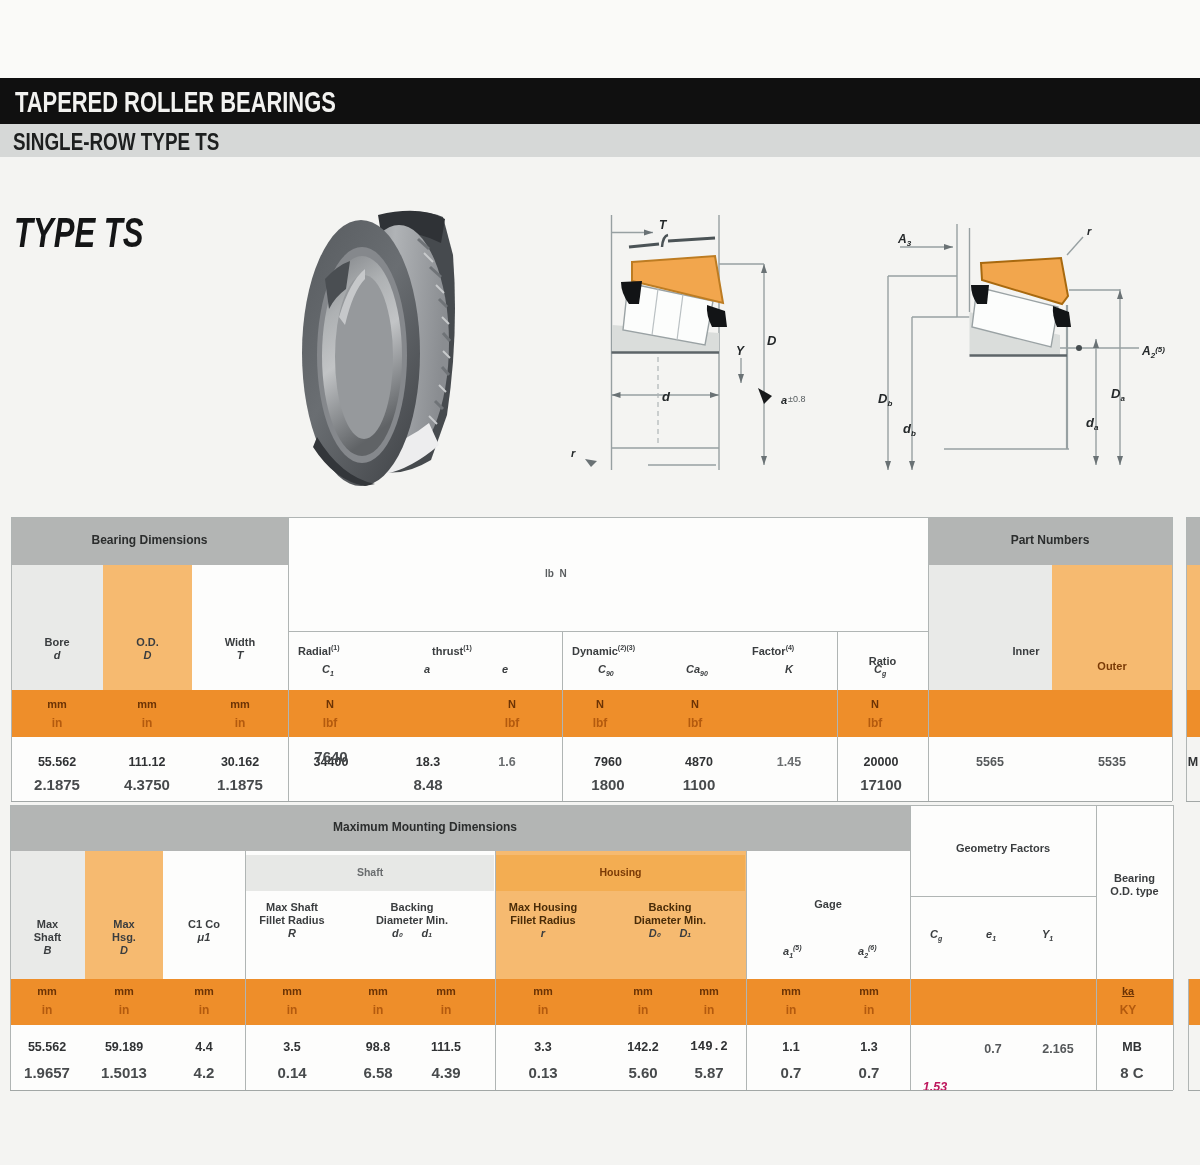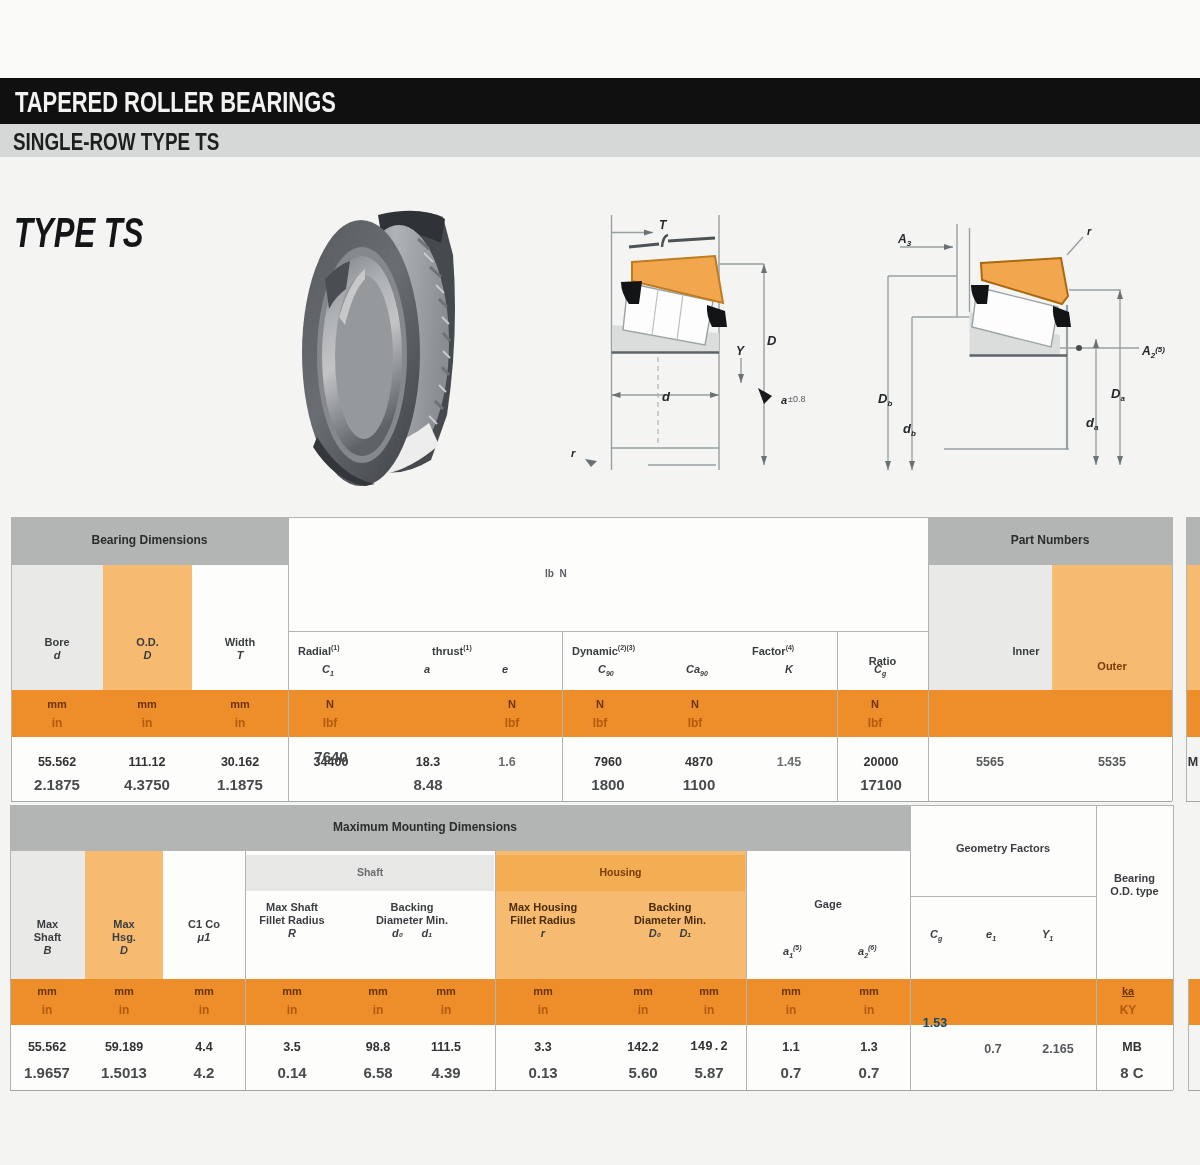--- a/index.html
+++ b/index.html
@@ -377,21 +377,21 @@
 <div class="abs blur dat1" style="left:508px;top:1040px;width:70px;">3.3</div>
 <div class="abs blur dat2" style="left:508px;top:1064px;width:70px;">0.13</div>
 <div class="abs blur dat1" style="left:608px;top:1040px;width:70px;">142.2</div>
 <div class="abs blur dat2" style="left:608px;top:1064px;width:70px;">5.60</div>
 <div class="abs blur dat1" style="left:674px;top:1040px;width:70px;font-family:Liberation Mono, monospace;">149.2</div>
 <div class="abs blur dat2" style="left:674px;top:1064px;width:70px;">5.87</div>
 <div class="abs blur dat1" style="left:756px;top:1040px;width:70px;">1.1</div>
 <div class="abs blur dat2" style="left:756px;top:1064px;width:70px;">0.7</div>
 <div class="abs blur dat1" style="left:834px;top:1040px;width:70px;">1.3</div>
 <div class="abs blur dat2" style="left:834px;top:1064px;width:70px;">0.7</div>
-<div class="abs blur dat1" style="left:900px;top:1016px;width:70px;color:#0c4a6e;">1.53</div>
+<div class="abs blur dat1" style="left:900px;top:1080px;width:70px;color:#be185d;font-style:italic;">1.53</div>
 <div class="abs blur dat1" style="left:958px;top:1042px;width:70px;color:#55585a;">0.7</div>
 <div class="abs blur dat1" style="left:1013px;top:1042px;width:90px;color:#55585a;">2.165</div>
 <div class="abs blur dat1" style="left:1097px;top:1040px;width:70px;">MB</div>
 <div class="abs blur dat2" style="left:1097px;top:1064px;width:70px;">8 C</div>
 
 <div class="vline" style="left:10px;top:805px;height:285px;"></div>
 <div class="vline" style="left:245px;top:851px;height:239px;"></div>
 <div class="vline" style="left:495px;top:851px;height:239px;"></div>
 <div class="vline" style="left:746px;top:851px;height:239px;"></div>
 <div class="vline" style="left:910px;top:805px;height:285px;"></div>

